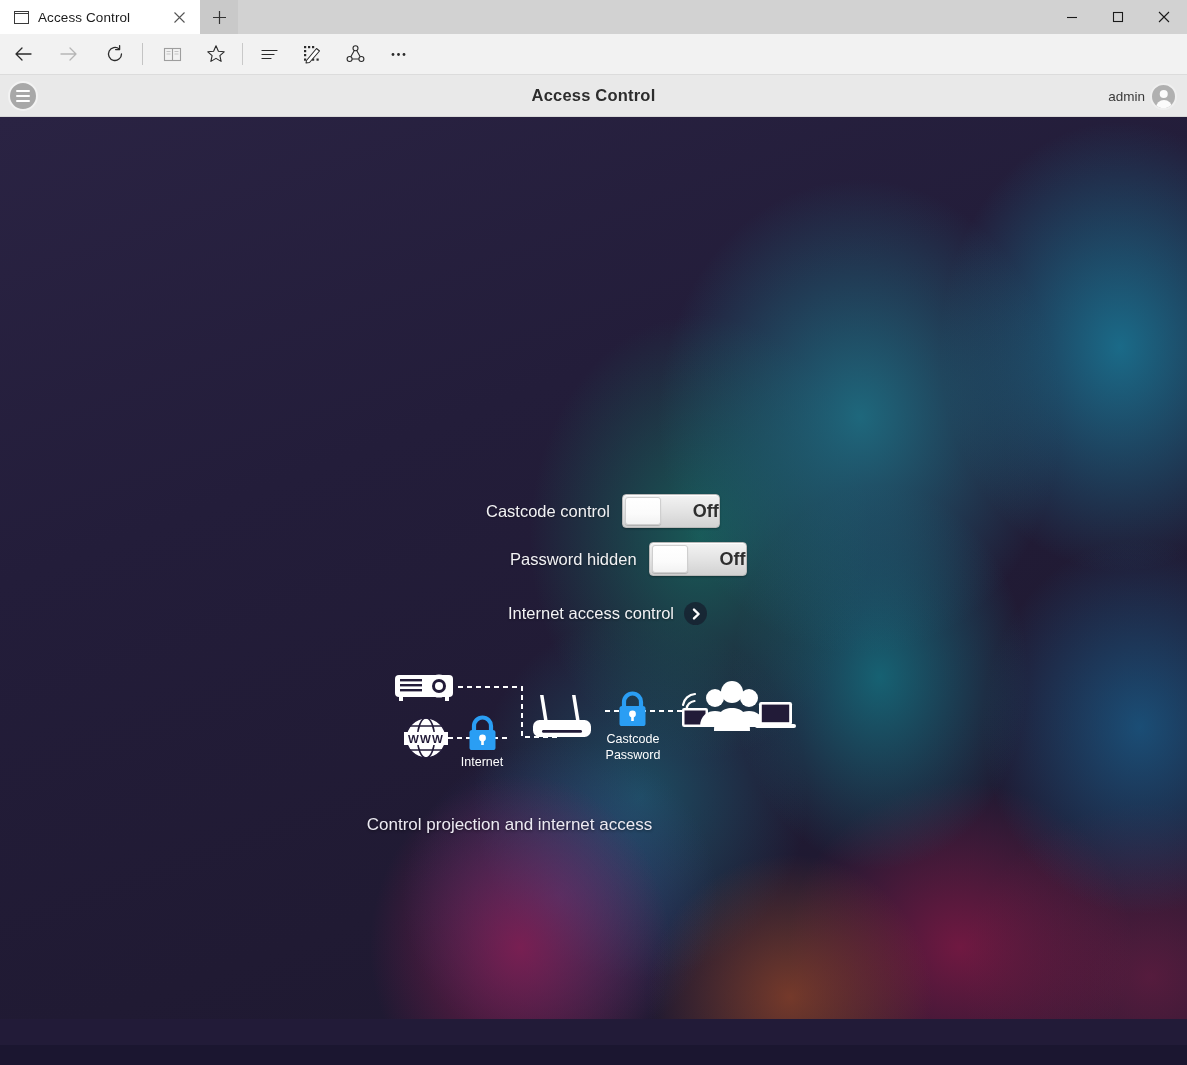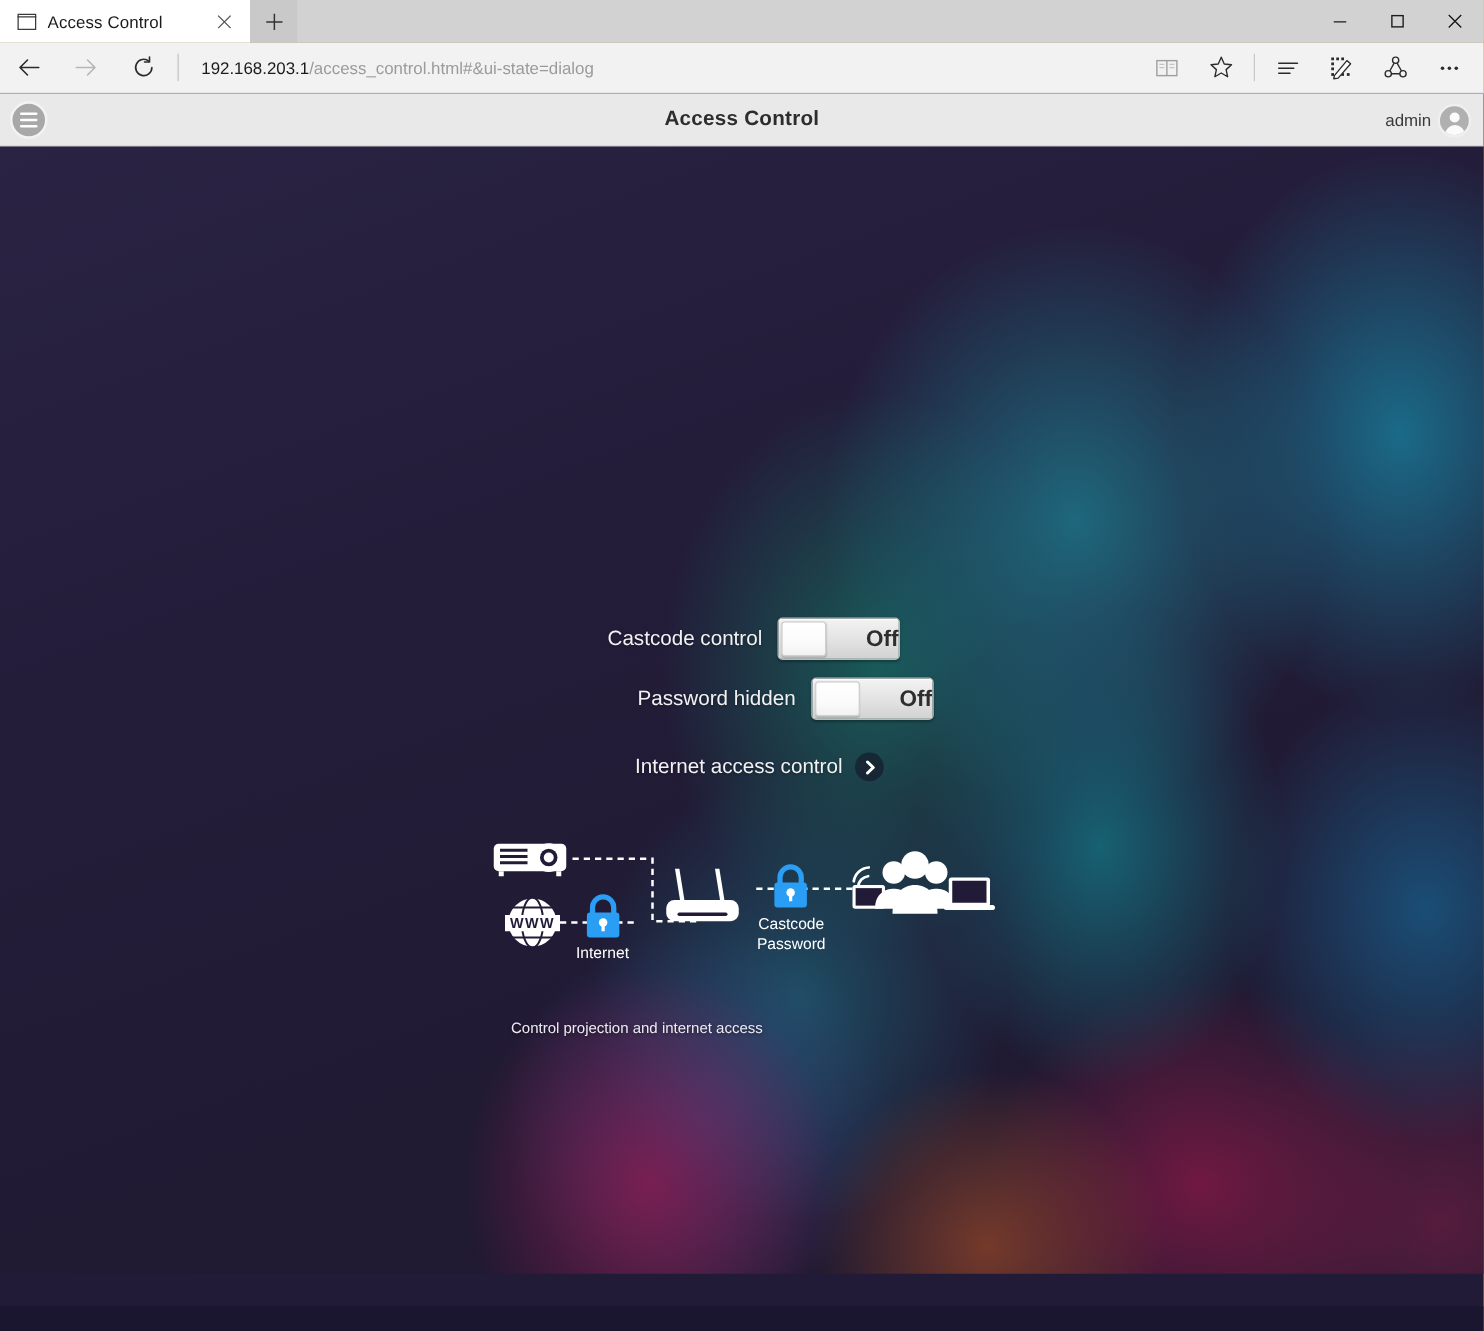--- a/index.html
+++ b/index.html
@@ -278,21 +278,21 @@
     left: 390px; top: 548px;
     width: 410px; height: 110px; text-decoration: underline;
   }
   .diagram svg { display: block; }
 
   
   .caption {
     position: absolute;
     width: 100%;
     text-align: center;
-    font-size: 12px;
+    font-size: 17px;
     color: #eceaf2;
     text-shadow: 0 1px 3px rgba(0,0,0,.45);
     white-space: nowrap;
   }
 
   
   .bottomstrip {
     position: absolute; left: 0; bottom: 0;
     width: 1187px; height: 20px;
     background: #1b1630;
@@ -355,24 +355,20 @@
       </svg>
     </div>
     <div class="navbtn">
       <svg width="20" height="20" viewBox="0 0 20 20" aria-hidden="true">
         <path d="M16.5 10 A6.5 6.5 0 1 1 14.2 5.0" stroke="#2b2b2b" stroke-width="1.3" fill="none" stroke-linecap="round"></path>
         <path d="M14.6 1.6 L14.6 5.6 L10.6 5.6" stroke="#2b2b2b" stroke-width="1.3" fill="none" stroke-linecap="round" stroke-linejoin="round"></path>
       </svg>
     </div>
     <div class="nav-sep"></div>
 
-    <div class="urlbar">
-      <span class="url-host">192.168.203.1</span>
-        <span class="url-path">/access_control.html#&amp;ui-state=dialog</span>
-    </div>
 
     <div class="nav-right">
       <div class="icobtn fade">
         <svg width="19" height="19" viewBox="0 0 19 19" aria-hidden="true">
           <rect x="1.5" y="3.5" width="16" height="12" stroke="#9e9e9e" stroke-width="1.1" fill="none"></rect>
           <path d="M9.5 3.5 L9.5 15.5" stroke="#9e9e9e" stroke-width="1.1"></path>
           <path d="M3.5 6.5 L7.5 6.5 M3.5 9 L7.5 9 M11.5 6.5 L15.5 6.5 M11.5 9 L15.5 9" stroke="#c4c4c4" stroke-width="1"></path>
         </svg>
       </div>
       <div class="icobtn">

